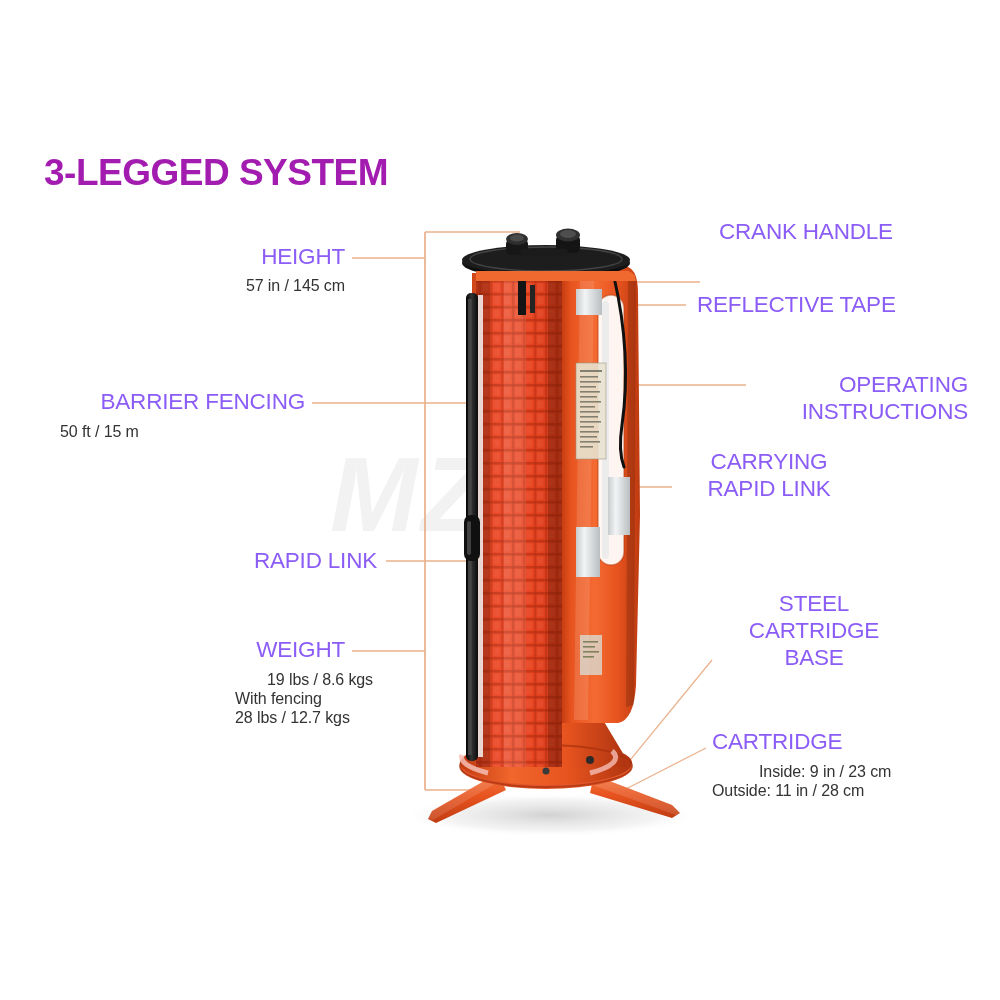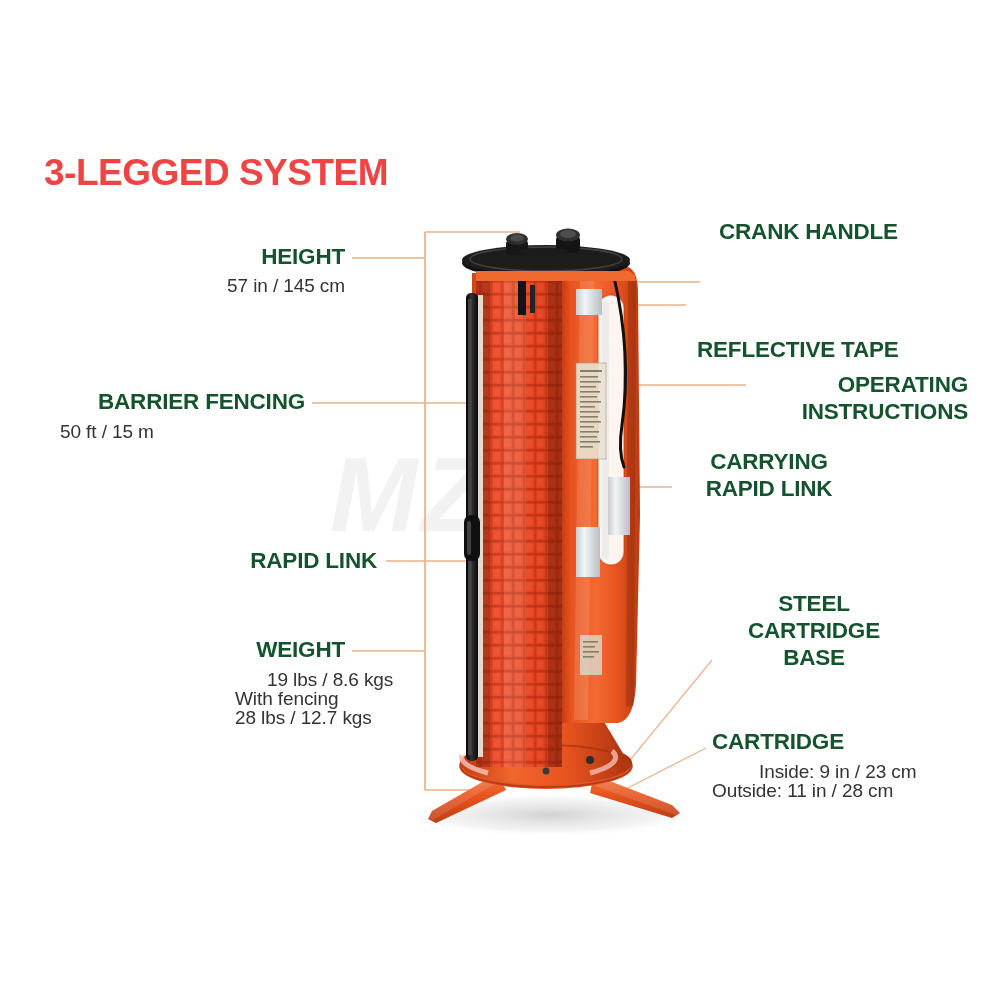--- a/index.html
+++ b/index.html
@@ -18,21 +18,21 @@
   }
 
   
   #title {
     position: absolute;
     left: 44px;
     top: 152px;
     font-size: 37px;
     font-weight: bold;
     letter-spacing: -0.5px;
-    color: #ef4444;
+    color: #a21caf;
     white-space: nowrap;
   }
 
   
   #watermark {
     position: absolute;
     left: 330px;
     top: 430px;
     width: 300px;
     height: 130px;
@@ -43,28 +43,28 @@
     font-style: italic;
     line-height: 130px;
     user-select: none;
     pointer-events: none;
   }
 
   
   .callout { position: absolute; }
   .cl-title {
     font-size: 22.5px;
-    font-weight: bold;
-    color: #14532d;
+    font-weight: normal;
+    color: #8b5cf6;
     line-height: 27px;
     letter-spacing: -0.2px;
     white-space: nowrap;
   }
   .cl-sub {
-    font-size: 19px;
+    font-size: 16px;
     font-weight: normal;
     color: #333333;
     line-height: 19px;
     letter-spacing: -0.1px;
     white-space: nowrap;
   }
   .align-right { text-align: right; }
   .align-left  { text-align: left; }
   .align-center{ text-align: center; }
 
@@ -348,21 +348,21 @@
     <div class="cl-title">WEIGHT</div>
     <div class="cl-sub align-left" style="margin-top:7px; margin-left:117px;">19 lbs / 8.6 kgs</div>
     <div class="cl-sub align-left" style="margin-left:85px;">With fencing</div>
     <div class="cl-sub align-left" style="margin-left:85px;">28 lbs / 12.7 kgs</div>
   </div>
 
   <div class="callout align-left" style="left:719px; top:218px; width:250px;">
     <div class="cl-title">CRANK HANDLE</div>
   </div>
 
-  <div class="callout align-left" style="left:697px; top:291px; width:265px;margin-top:45px;">
+  <div class="callout align-left" style="left:697px; top:291px; width:265px;">
     <div class="cl-title">REFLECTIVE TAPE</div>
   </div>
 
   <div class="callout align-right" style="left:700px; top:371px; width:268px;">
     <div class="cl-title">OPERATING</div>
     <div class="cl-title">INSTRUCTIONS</div>
   </div>
 
   <div class="callout align-center" style="left:650px; top:448px; width:238px;">
     <div class="cl-title">CARRYING</div>

